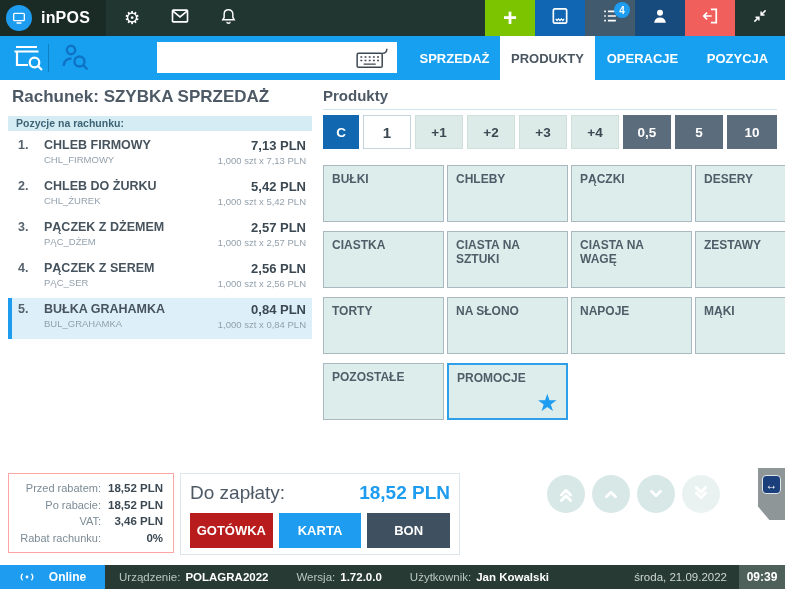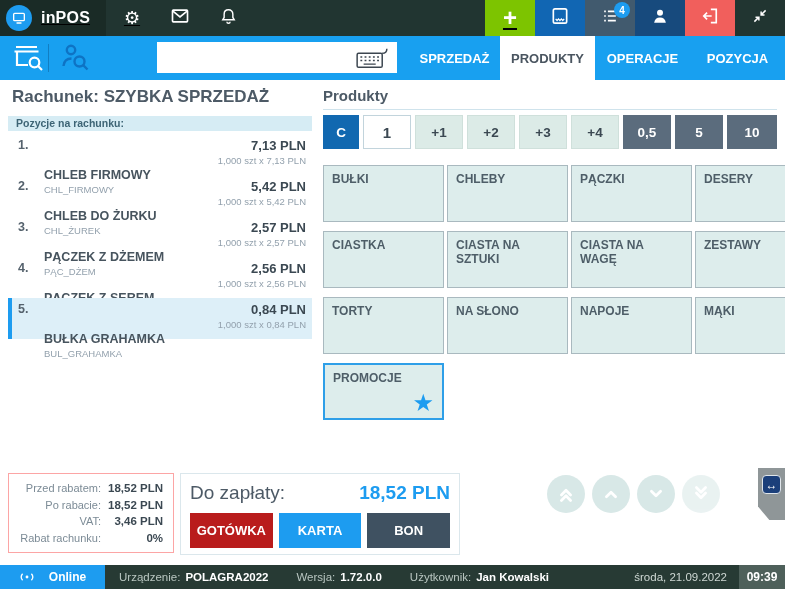--- a/index.html
+++ b/index.html
@@ -1,20 +1,20 @@
 <!DOCTYPE html>
 <html><head>
 <meta charset="utf-8">
 <style>
   * { margin:0; padding:0; box-sizing:border-box; }
   body { background:#777; font-family:"Liberation Sans","DejaVu Sans",sans-serif; }
   .screen { position:relative; width:785px; height:589px; background:#fff; overflow:hidden; }
 
   
-  .topbar { position:absolute; top:0; left:0; right:0; height:36px; background:#213531; display:flex; align-items:center;text-decoration:underline; }
+  .topbar { position:absolute; top:0; left:0; right:0; height:36px; background:#213531; display:flex; align-items:center; }
   .logo-area { display:flex; align-items:center; gap:9px; background:#1a2b26; height:36px; padding:0 16px 0 6px; }
   .logo-circle { width:26px; height:26px; border-radius:50%; background:#1d9cf0; display:flex; align-items:center; justify-content:center; }
   .app-title { color:#fff; font-weight:bold; font-size:16px; letter-spacing:.2px; }
   .tb-icon { width:48px; height:36px; display:flex; align-items:center; justify-content:center; }
   .tb-actions { margin-left:auto; display:flex; }
   .tb-btn { width:50px; height:36px; display:flex; align-items:center; justify-content:center; position:relative; }
   .tb-btn.green { background:#7dc400; color:#fff; font-size:24px; font-weight:bold; line-height:1; }
   .tb-btn.blue { background:#1166b3; }
   .tb-btn.slate { background:#415a6e; }
   .tb-btn.navy { background:#174a7d; }
@@ -35,21 +35,21 @@
   .tab.w1{ width:91px; } .tab.w2{ width:95px; } .tab.w3{ width:95px; } .tab.w4{ width:95px; }
 
   
   .receipt-title { position:absolute; left:12px; top:87px; font-size:17px; font-weight:bold; color:#4d5a66; }
   .list-header { position:absolute; left:8px; top:116px; width:304px; height:15px; background:#d6ecf4; color:#3d6475; font-size:10.5px; font-weight:bold; line-height:15px; padding-left:8px; }
   .items { position:absolute; left:8px; top:134px; width:304px; }
   .r-item { position:relative; height:41px; padding:4px 6px 0 10px; display:flex; }
   .r-item.selected { background:#ddeff8; border-left:4px solid #1d9cf0; padding-left:6px; }
   .r-num { width:26px; font-weight:bold; font-size:12.5px; color:#55626d; }
   .r-main { flex:1; }
-  .r-name { font-weight:bold; font-size:12.5px; color:#47545e;margin-top:30px; }
+  .r-name { font-weight:bold; font-size:12.5px; color:#47545e; }
   .r-code { font-size:9.5px; color:#93a1ad; margin-top:2px; }
   .r-right { text-align:right; }
   .r-price { font-weight:bold; font-size:13px; color:#3b4852; }
   .r-detail { font-size:9.5px; color:#93a1ad; margin-top:2px; }
 
   
   .products-title { position:absolute; left:323px; top:87px; font-size:15px; font-weight:bold; color:#4d5a66; }
   .products-divider { position:absolute; left:323px; top:109px; width:454px; height:1px; background:#cfe3ec; }
   .qty-row { position:absolute; left:323px; top:115px; display:flex; gap:4px; }
   .qty { height:34px; display:flex; align-items:center; justify-content:center; font-weight:bold; font-size:13.5px; }
@@ -288,20 +288,21 @@
     <div class="tile"><span>PĄCZKI</span></div>
     <div class="tile"><span>DESERY</span></div>
     <div class="tile"><span>CIASTKA</span></div>
     <div class="tile"><span>CIASTA NA SZTUKI</span></div>
     <div class="tile"><span>CIASTA NA WAGĘ</span></div>
     <div class="tile"><span>ZESTAWY</span></div>
     <div class="tile"><span>TORTY</span></div>
     <div class="tile"><span>NA SŁONO</span></div>
     <div class="tile"><span>NAPOJE</span></div>
     <div class="tile"><span>MĄKI</span></div>
+    <div class="tile"><span>POZOSTAŁE</span></div>
     <div class="tile promo"><span>PROMOCJE</span><span class="star">★</span></div>
   </div>
 
   <div class="summary-box">
     <div class="sum-row">
         <span class="sum-label">Przed rabatem:</span>
         <span class="sum-value">18,52 PLN</span>
       </div>
     <div class="sum-row">
         <span class="sum-label">Po rabacie:</span>

